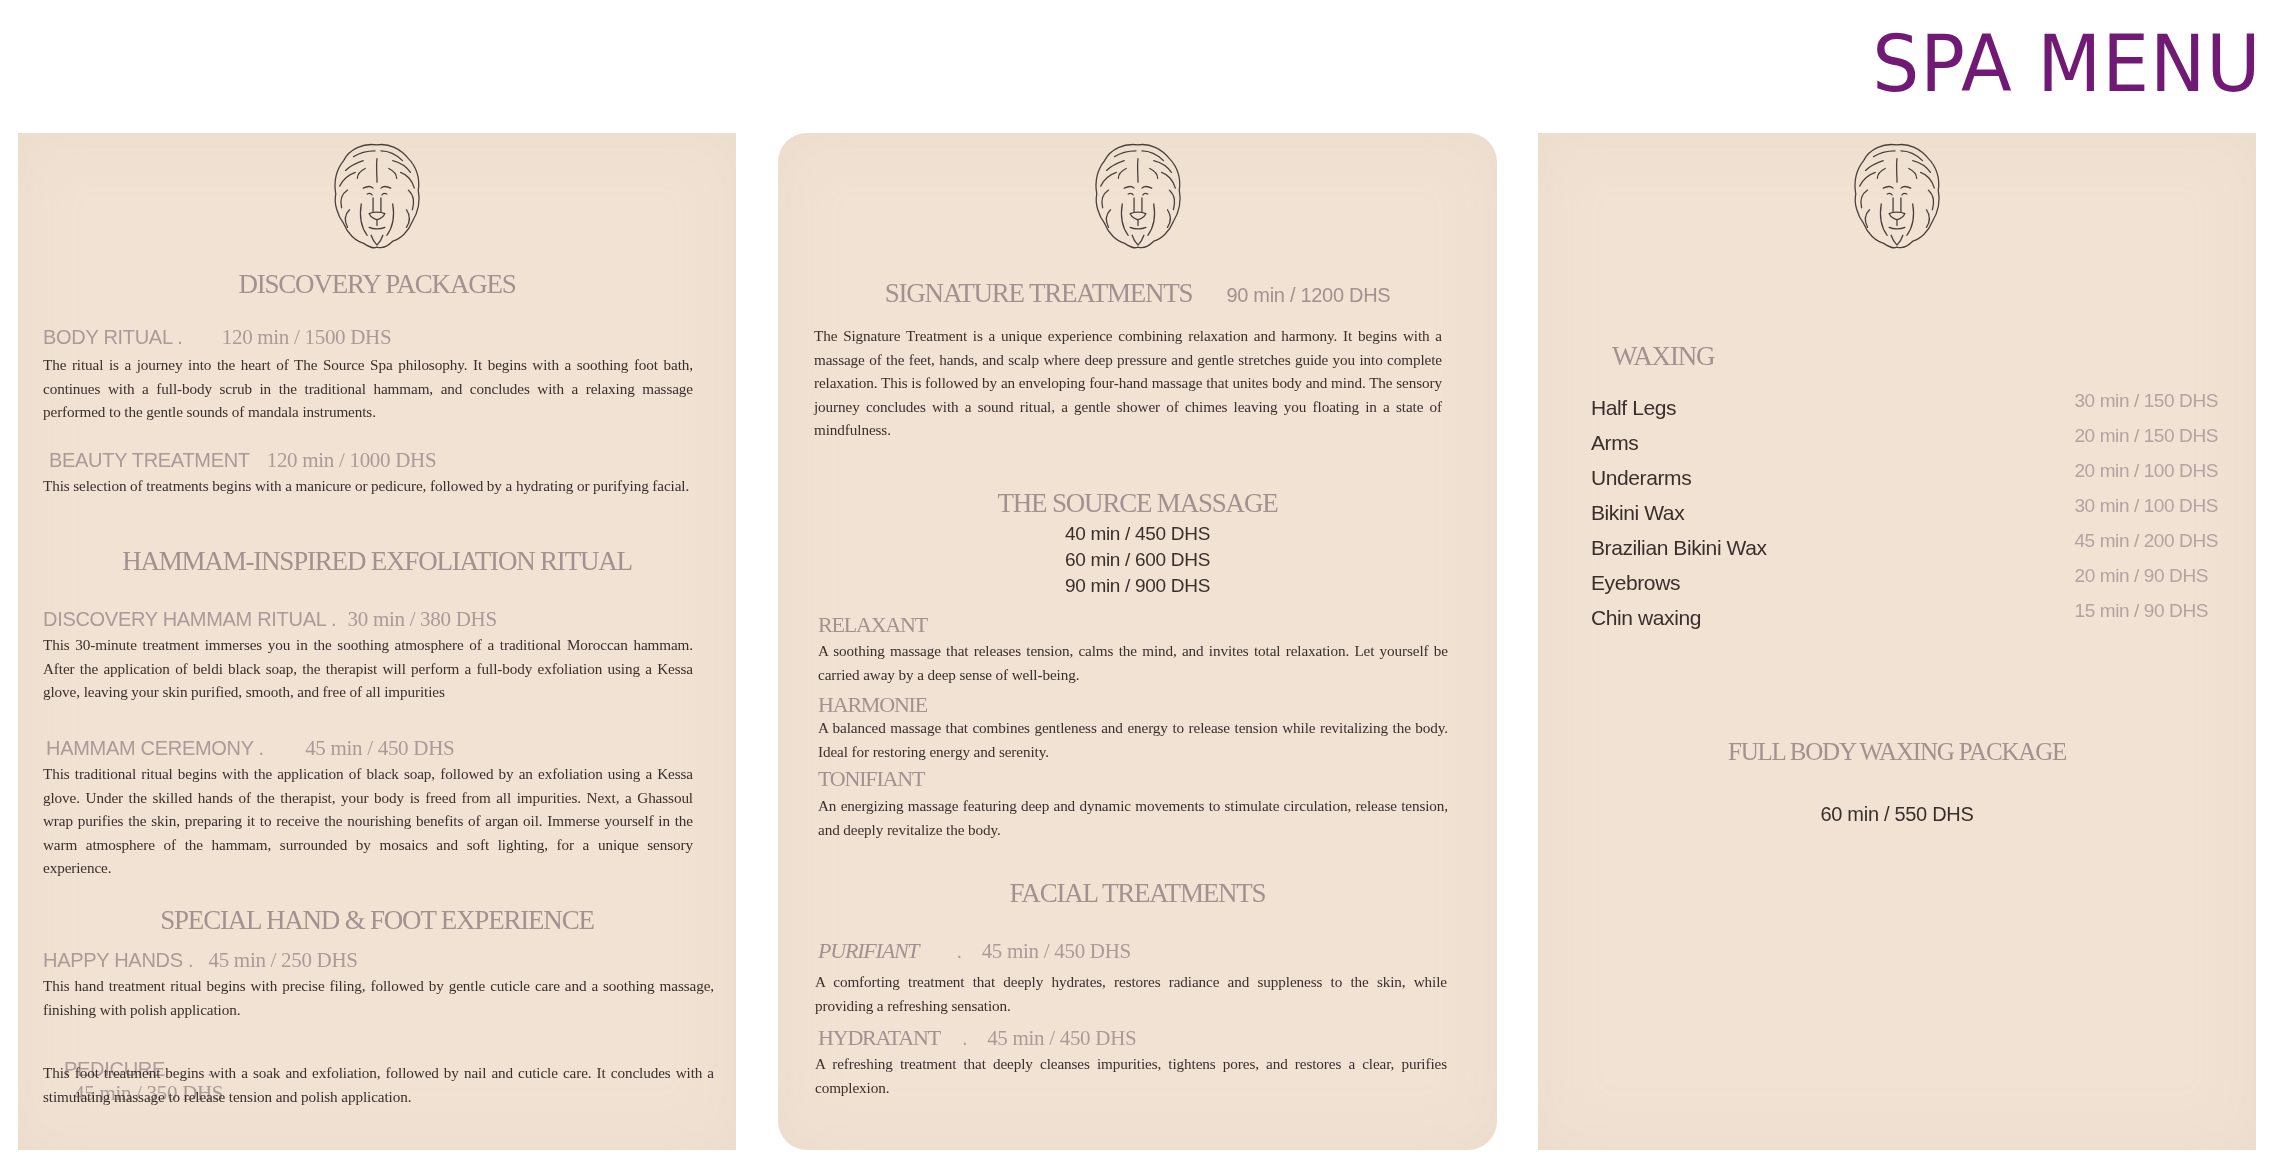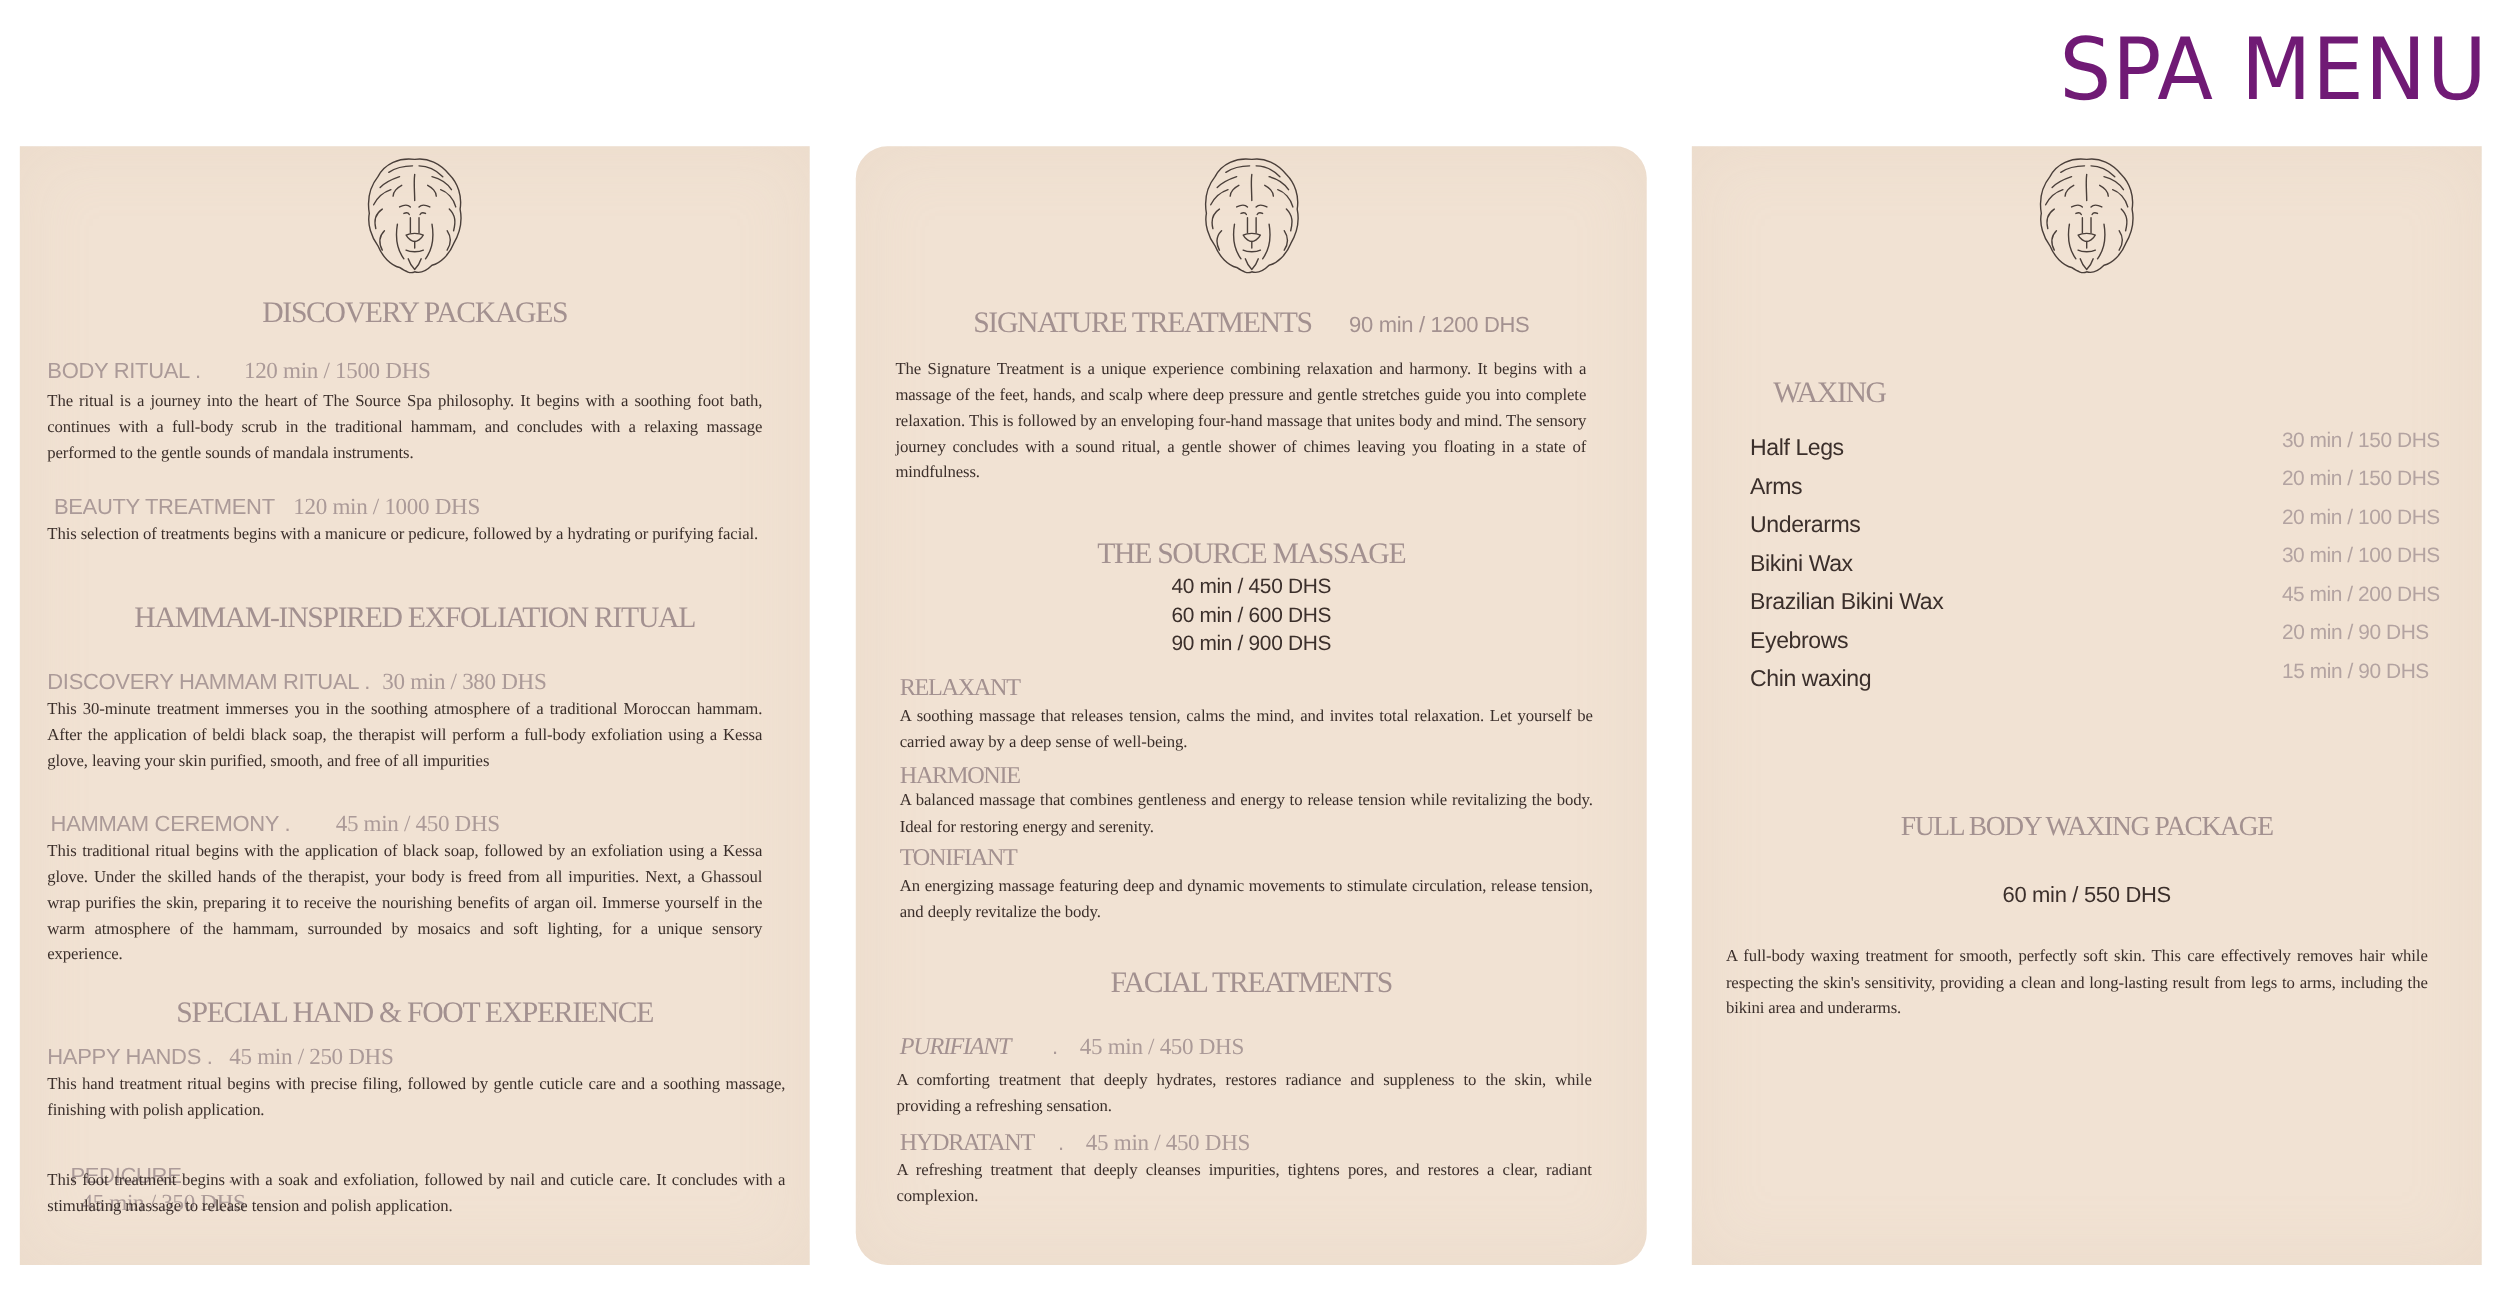--- a/index.html
+++ b/index.html
@@ -144,21 +144,21 @@
     <span class="item-head" style="margin-left:34px;">.</span>
     <span class="item-head" style="margin-left:16px; font-family:'Liberation Serif',serif; font-size:21px;">45 min / 450 DHS</span>
   </div>
   <div class="abs desc" style="top:837px; left:37px; width:632px;">A comforting treatment that deeply hydrates, restores radiance and suppleness to the skin, while providing a refreshing sensation.</div>
 
   <div class="abs" style="top:890px; left:40px; white-space:nowrap;">
     <span class="sec-title" style="font-size:22px;">HYDRATANT</span>
     <span class="item-head" style="margin-left:18px;">.</span>
     <span class="item-head" style="margin-left:16px; font-family:'Liberation Serif',serif; font-size:21px;">45 min / 450 DHS</span>
   </div>
-  <div class="abs desc" style="top:919px; left:37px; width:632px;">A refreshing treatment that deeply cleanses impurities, tightens pores, and restores a clear, radiant complexion.</div>
+  <div class="abs desc" style="top:919px; left:37px; width:632px;">A refreshing treatment that deeply cleanses impurities, tightens pores, and restores a clear, purifies complexion.</div>
 </div>
 
 <div class="panel" id="p3">
   <svg class="lion" viewBox="0 0 108 114">
       <use href="#lion"></use>
     </svg>
 
   <div class="abs sec-title" style="top:208px; left:74px;">WAXING</div>
 
   <div class="wax-row" style="top:263px">
@@ -185,14 +185,13 @@
     <span class="wax-name">Eyebrows</span>
     <span class="wax-price" style="right:10px">20 min / 90 DHS</span>
   </div>
   <div class="wax-row" style="top:473px">
     <span class="wax-name">Chin waxing</span>
     <span class="wax-price" style="right:10px">15 min / 90 DHS</span>
   </div>
 
   <div class="abs center sec-title" style="top:604px; font-size:25px;">FULL BODY WAXING PACKAGE</div>
   <div class="abs center price-dark" style="top:668px; font-size:20px;">60 min / 550 DHS</div>
-  <div class="abs desc" style="top:725px; left:31px; width:638px;">A full-body waxing treatment for smooth, perfectly soft skin. This care effectively removes hair while respecting the skin's sensitivity, providing a clean and long-lasting result from legs to arms, including the bikini area and underarms.</div>
 </div>
 
 </body></html>

